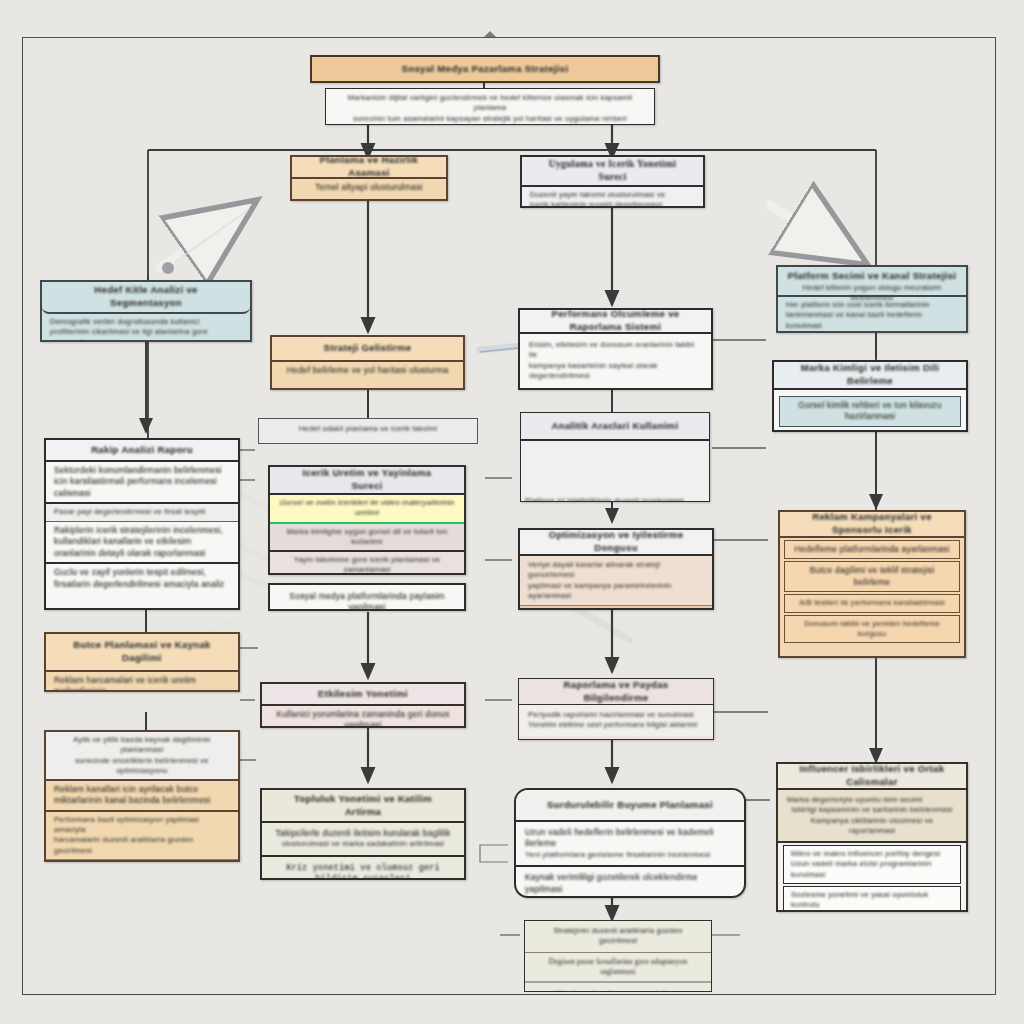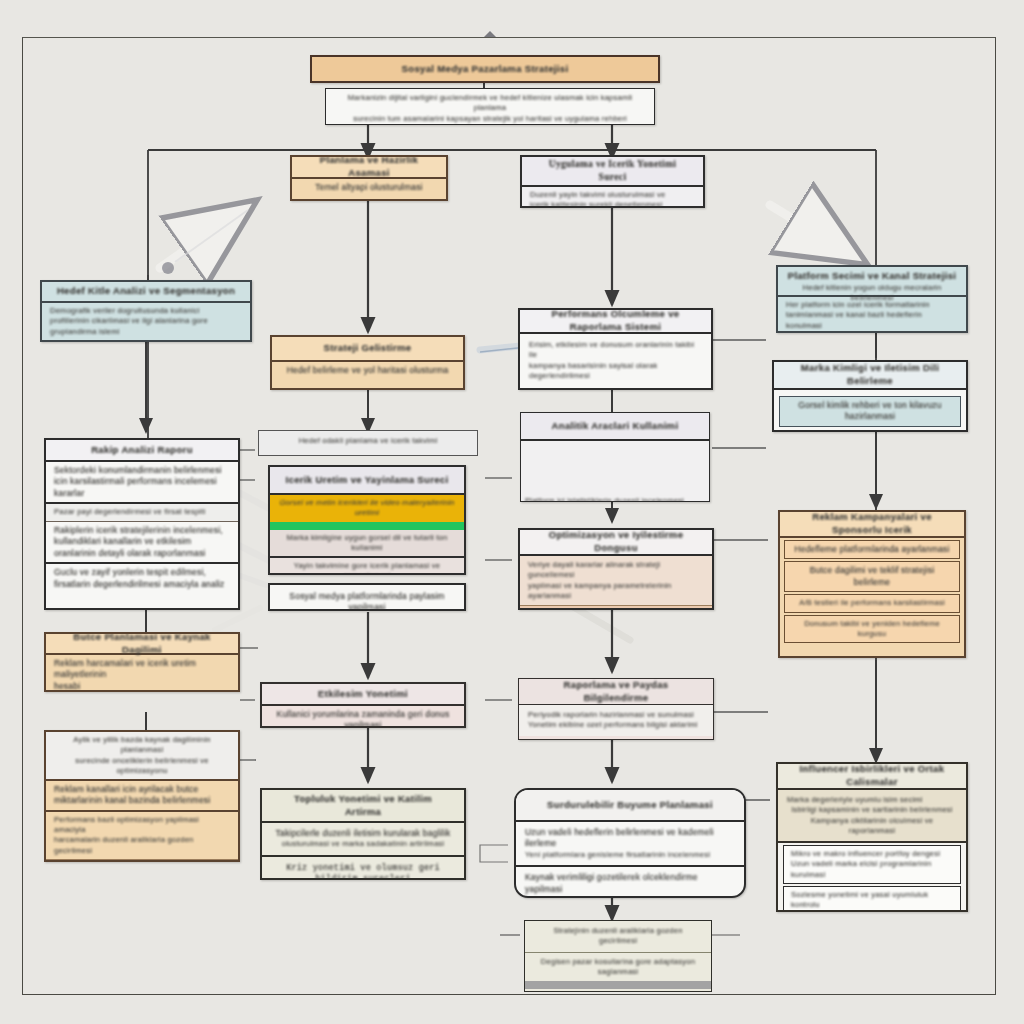--- a/index.html
+++ b/index.html
@@ -35,21 +35,21 @@
     position: absolute;
     border: 2.5px solid #332a22;
     background: #f2f1ee;
     box-shadow: 1px 1px 2px rgba(0,0,0,0.20);
     overflow: hidden;
   }
   .node .hdr {
     border-bottom: 2px solid #332a22;
     text-align: center;
     display: flex; align-items: center; justify-content: center;
-    padding: 2px 13px;
+    padding: 2px 19px;
   }
   .node .row {
     padding: 3px 8px;
     border-bottom: 1.5px solid #6d6258;
   }
   .node .row:last-child { border-bottom: none; }
 
   
   .t {
     display: block;
@@ -241,55 +241,55 @@
     <div class="hdr" style="height:30px;font-family:Liberation Serif, serif;">
       <span class="t ttl c">Uygulama ve Icerik Yonetimi Sureci</span>
     </div>
     <div class="row">
       <span class="t sm">Duzenli yayin takvimi olusturulmasi ve</span>
       <span class="t sm">icerik kalitesinin surekli denetlenmesi</span>
     </div>
   </div>
 
   <div class="node c-blue" style="left:40px; top:280px; width:212px; height:62px;">
-    <div class="hdr" style="height:21px;">
+    <div class="hdr" style="height:32px;border-radius:7px;">
       <span class="t ttl c">Hedef Kitle Analizi ve Segmentasyon</span>
     </div>
     <div class="row">
       <span class="t sm">Demografik veriler dogrultusunda kullanici</span>
       <span class="t sm">profillerinin cikarilmasi ve ilgi alanlarina gore</span>
       <span class="t sm">gruplandirma islemi</span>
     </div>
   </div>
 
   <div class="node c-white" style="left:44px; top:438px; width:196px; height:172px;">
     <div class="hdr" style="height:22px;">
       <span class="t ttl c">Rakip Analizi Raporu</span>
     </div>
     <div class="row" style="border-bottom-width:2px; border-bottom-color:#2c2c2c;">
       <span class="t">Sektordeki konumlandirmanin belirlenmesi</span>
       <span class="t">icin karsilastirmali performans incelemesi</span>
-      <span class="t">kararlar</span>
+      <span class="t">calismasi</span>
     </div>
     <div class="row" style="background:#eeeeec;">
       <span class="t sm">Pazar payi degerlendirmesi ve firsat tespiti</span>
     </div>
     <div class="row" style="border-bottom-width:2px; border-bottom-color:#2c2c2c;">
       <span class="t">Rakiplerin icerik stratejilerinin incelenmesi,</span>
       <span class="t">kullandiklari kanallarin ve etkilesim</span>
       <span class="t">oranlarinin detayli olarak raporlanmasi</span>
     </div>
     <div class="row">
       <span class="t">Guclu ve zayif yonlerin tespit edilmesi,</span>
       <span class="t">firsatlarin degerlendirilmesi amaciyla analiz</span>
     </div>
   </div>
 
   <div class="node c-orange2" style="left:44px; top:632px; width:196px; height:60px;">
-    <div class="hdr" style="height:21px;">
+    <div class="hdr" style="height:38px;">
       <span class="t ttl c">Butce Planlamasi ve Kaynak Dagilimi</span>
     </div>
     <div class="row">
       <span class="t">Reklam harcamalari ve icerik uretim maliyetlerinin</span>
       <span class="t">hesabi</span>
     </div>
   </div>
 
   <div class="node c-orange2" style="left:44px; top:730px; width:196px; height:132px;">
     <div class="row" style="background:#efeeec; border-bottom:2px solid #5a4330;">
@@ -312,31 +312,31 @@
 
   <div class="node c-orange2" style="left:270px; top:335px; width:195px; height:55px;">
     <div class="hdr" style="height:25px;">
       <span class="t ttl c">Strateji Gelistirme</span>
     </div>
     <div class="row">
       <span class="t c">Hedef belirleme ve yol haritasi olusturma</span>
     </div>
   </div>
 
-  <div class="node c-plain" style="left:258px; top:430px; width:220px; height:26px; box-shadow:none;">
+  <div class="node c-plain" style="left:258px; top:418px; width:220px; height:26px; box-shadow:none;">
     <div class="row" style="padding:5px 8px;">
       <span class="t sm c">Hedef odakli planlama ve icerik takvimi</span>
     </div>
   </div>
 
   <div class="node c-grey" style="left:268px; top:465px; width:198px; height:110px;">
     <div class="hdr" style="height:28px; background:#e9e7ec;">
       <span class="t ttl c">Icerik Uretim ve Yayinlama Sureci</span>
     </div>
-    <div class="row" style="background:#eab308; border-bottom:8px solid #22c55e;font-style:italic;">
+    <div class="row" style="background:#fef9c3; border-bottom:2px solid #22c55e;font-style:italic;">
       <span class="t sm c">Gorsel ve metin icerikleri ile video materyallerinin uretimi</span>
     </div>
     <div class="row" style="background:#e5dcd9; border-bottom:2px solid #2e2e2e;">
       <span class="t sm c">Marka kimligine uygun gorsel dil ve tutarli ton kullanimi</span>
     </div>
     <div class="row" style="background:#e9e1de;">
       <span class="t sm c">Yayin takvimine gore icerik planlamasi ve zamanlamasi</span>
     </div>
   </div>
 
@@ -424,21 +424,21 @@
     <div class="row" style="padding:5px 9px;">
       <span class="t">Kaynak verimliligi gozetilerek olceklendirme yapilmasi</span>
 
     </div>
   </div>
 
   <div class="node c-olive c-thin" style="left:524px; top:920px; width:188px; height:72px; box-shadow:none;">
     <div class="row" style="border-bottom:1.5px solid #86856f; padding:5px 9px;">
       <span class="t sm c">Stratejinin duzenli araliklarla gozden gecirilmesi</span>
     </div>
-    <div class="row" style="border-bottom:8px solid #a3a3a3; padding:4px 9px;">
+    <div class="row" style="border-bottom:2px solid #a3a3a3; padding:4px 9px;font-family:Liberation Serif, serif;">
       <span class="t sm c">Degisen pazar kosullarina gore adaptasyon saglanmasi</span>
     </div>
     <div class="row" style="padding:7px 9px;">
       <span class="t c">Yillik degerlendirme ve yeni donem planlamasi</span>
     </div>
   </div>
 
   <div class="node c-blue" style="left:776px; top:265px; width:192px; height:68px;">
     <div class="hdr" style="height:30px; display:block; padding:3px 8px;">
       <span class="t ttl c">Platform Secimi ve Kanal Stratejisi</span>

